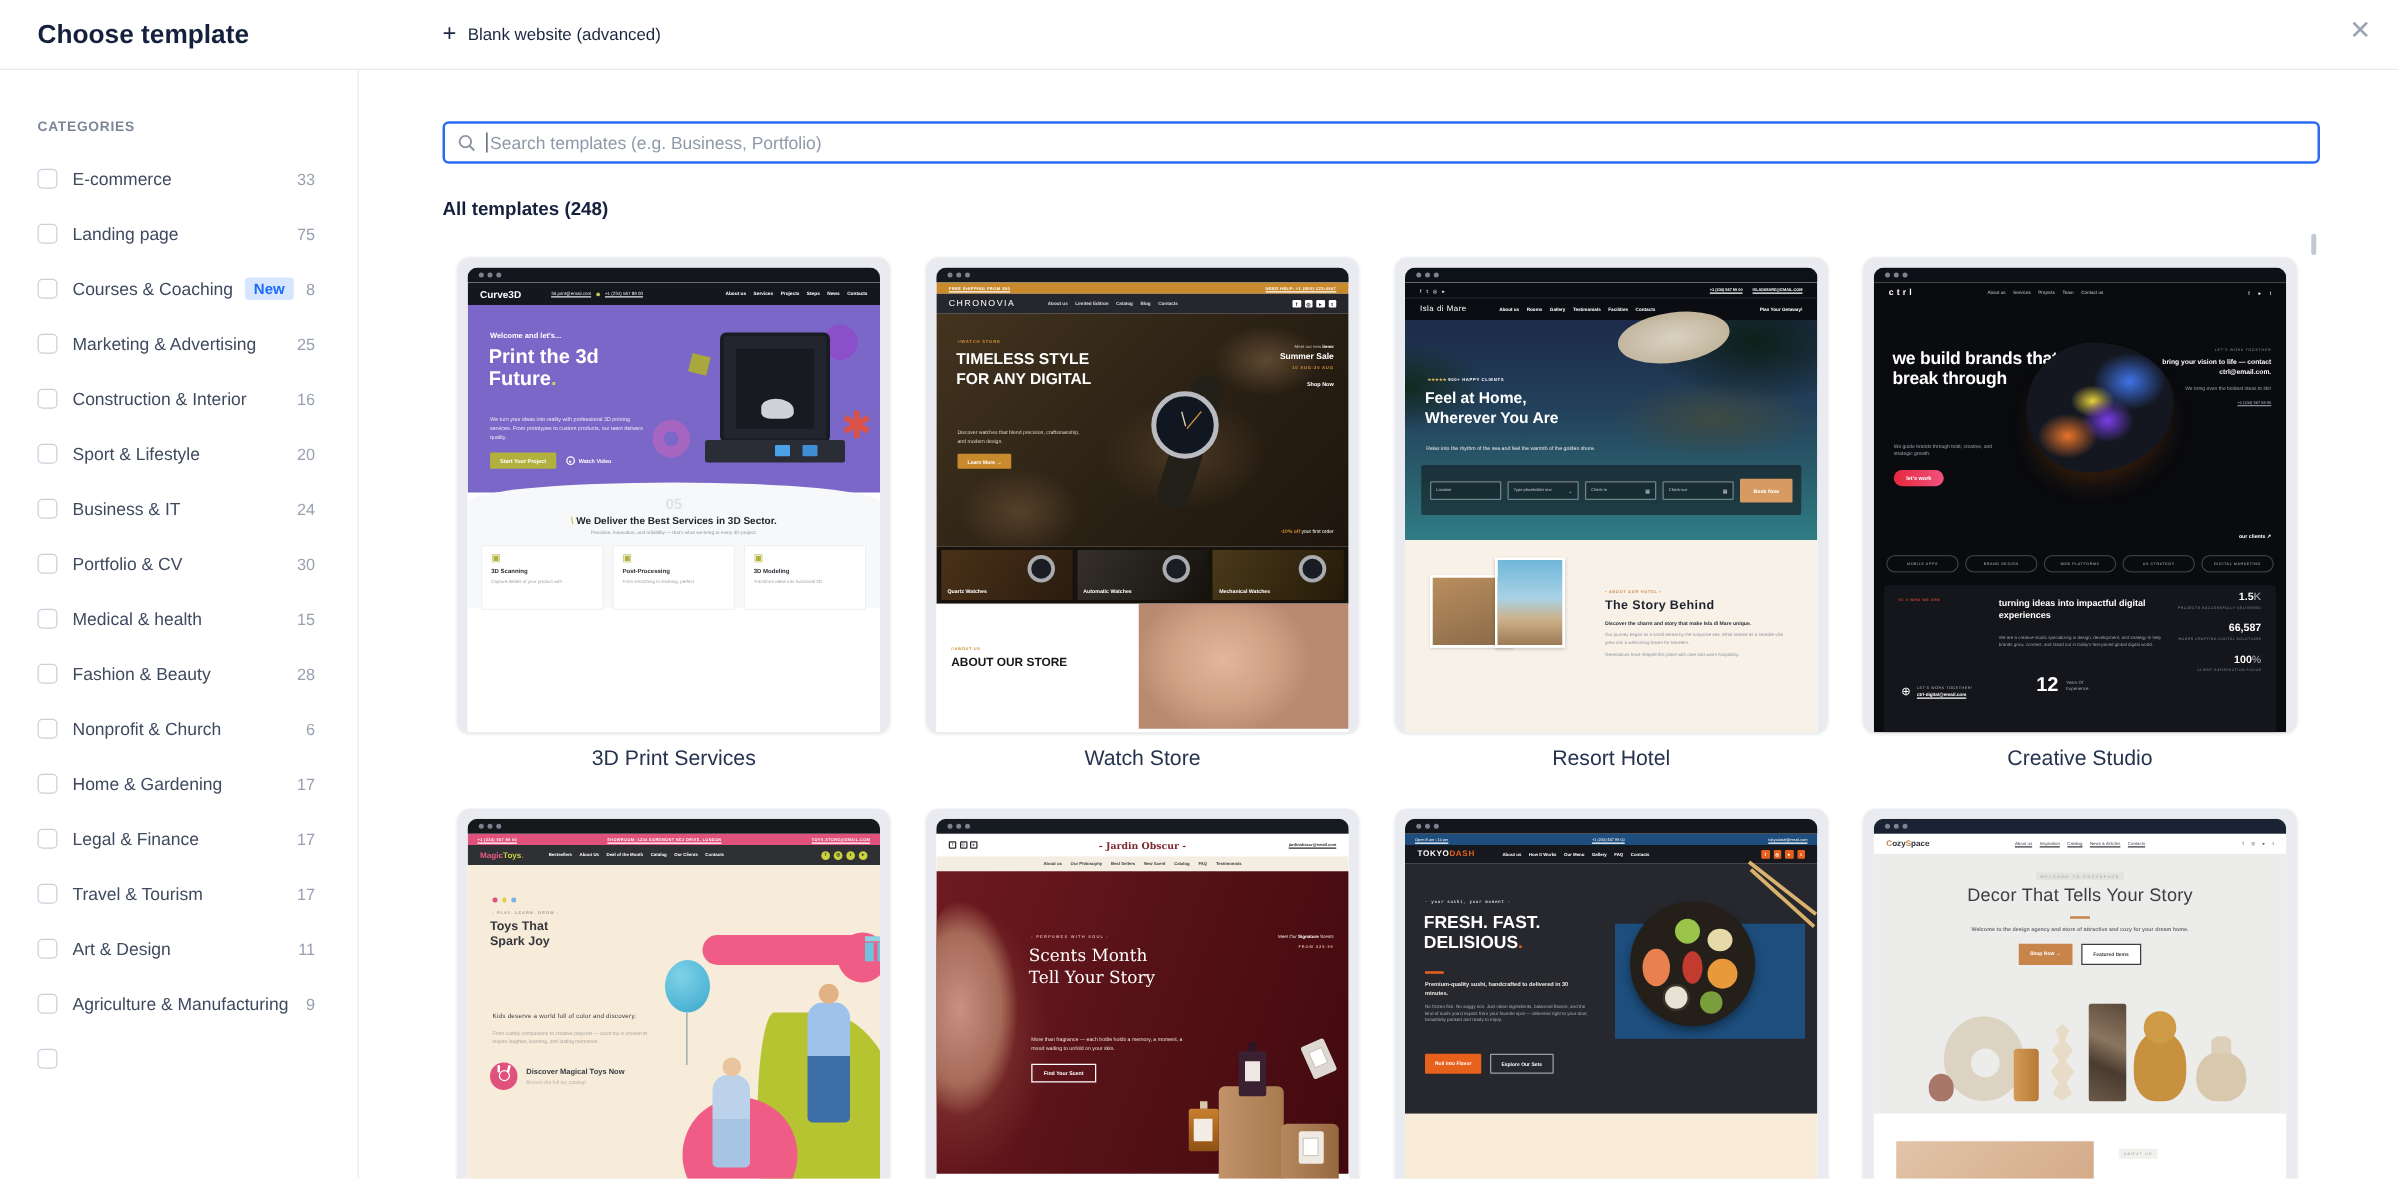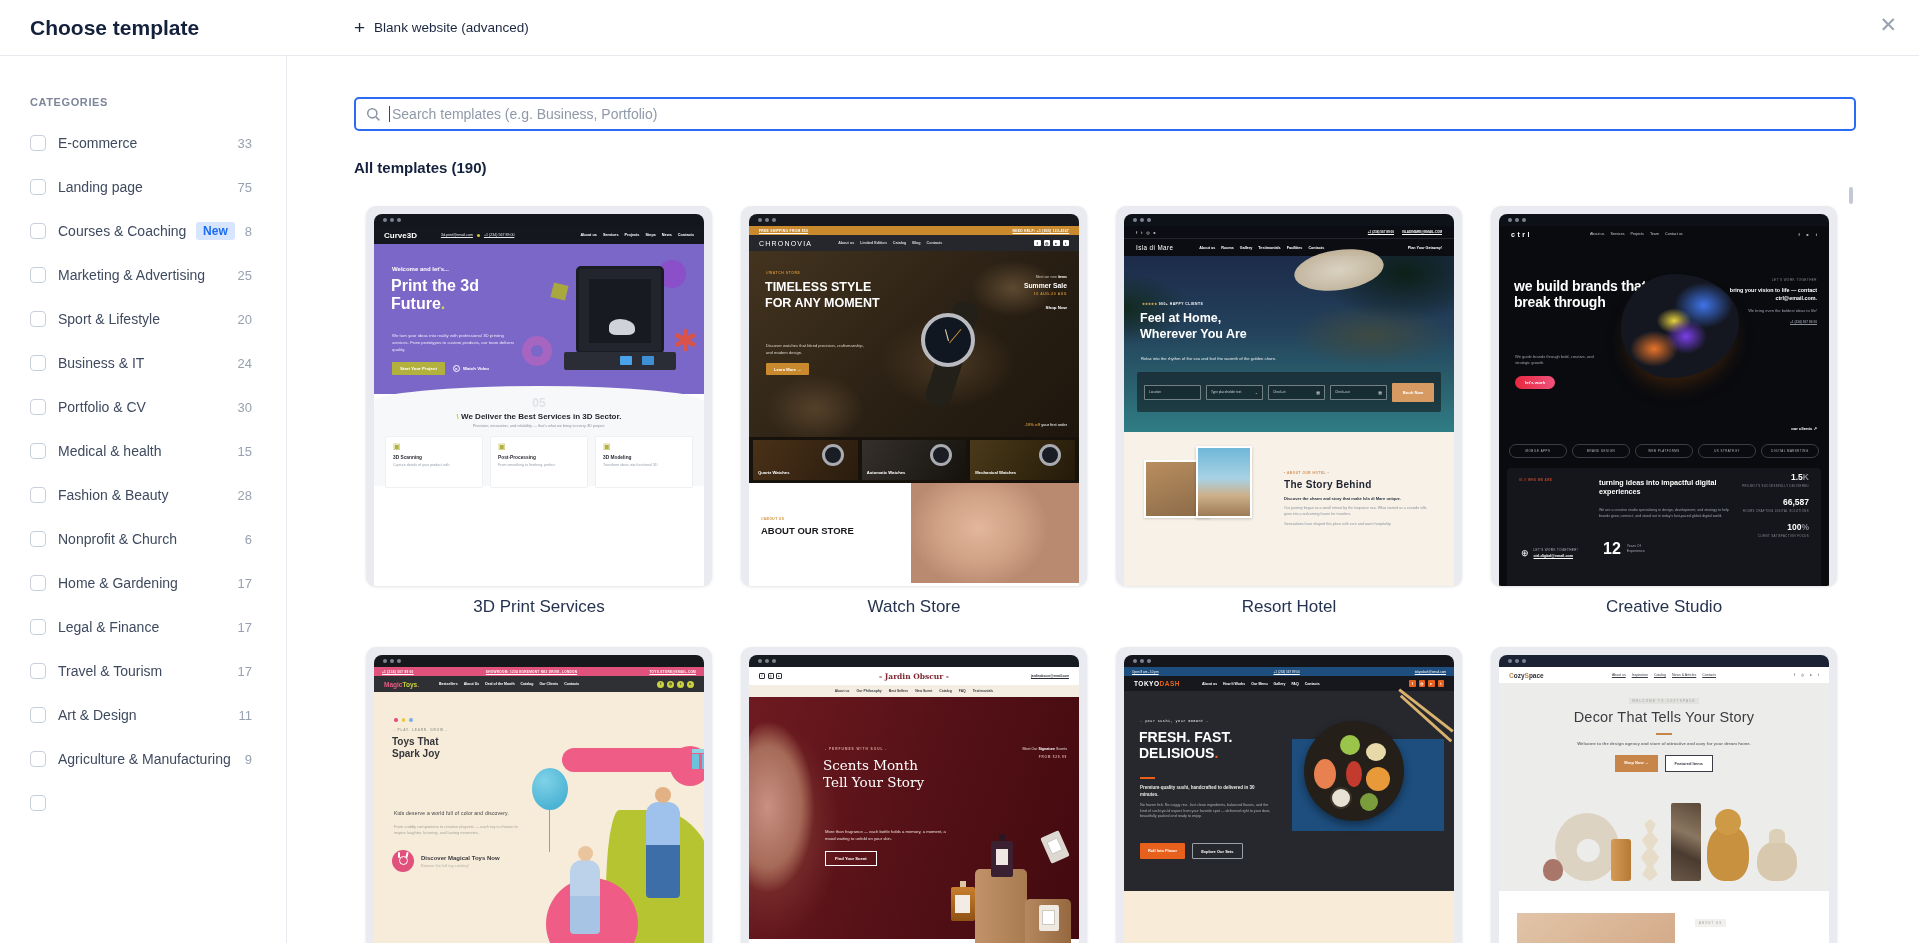--- a/index.html
+++ b/index.html
@@ -230,21 +230,21 @@
   .c4-stats { position:absolute; left:8px; right:8px; top:242px; bottom:0; background:#15161b;
     border-radius:4px 4px 0 0; padding:10px 12px; }
   .c4-wk { font-size:3px; color:#c4472e; font-weight:700; letter-spacing:.4px; }
   .c4-wt { position:absolute; left:92px; top:10px; width:128px; font-size:7.2px; font-weight:700; line-height:1.3; }
   .c4-wb { position:absolute; left:92px; top:40px; width:136px; font-size:3.6px; color:#9ca1ab; line-height:1.55; }
   .c4-glb { position:absolute; left:14px; top:80px; display:flex; gap:5px; align-items:center; }
   .c4-glb .g { font-size:9px; line-height:1; }
   .c4-glb .k { font-size:3px; color:#b8bcc4; letter-spacing:.4px; }
   .c4-glb .e { font-size:3.7px; font-weight:700; text-decoration:underline; margin-top:2px; }
   .c4-yrs { position:absolute; left:96px; top:72px; display:flex; gap:6px; align-items:center; }
-  .c4-yrs .n { font-size:16px; font-weight:700; }
+  .c4-yrs .n { font-size:16px; font-weight:700;margin-left:26px; }
   .c4-yrs .l { font-size:3.6px; color:#9ca1ab; line-height:1.5; width:30px; }
   .c4-statcol { position:absolute; right:12px; top:4px; text-align:right; }
   .c4-stat { margin-bottom:9px;text-align:right; }
   .c4-stat .v { font-size:8.5px; font-weight:700; }
   .c4-stat .v b { color:#8b8f99; font-weight:700; }
   .c4-stat .l { font-size:2.8px; color:#8b8f99; letter-spacing:.4px; margin-top:2px; }
 
   
   .c5-chrome { background:#17181c; }
   .c5-top { height:9px; background:#e0527c; color:#fff; font-size:3.1px; font-weight:700; padding:0 8px; }
@@ -455,20 +455,28 @@
   <label class="cat-row">
     <span class="cbx"></span>
     <span class="cat-label">Marketing &amp; Advertising</span>
     <span class="cat-right">
 
       <span class="cat-count">25</span>
     </span>
   </label>
   <label class="cat-row">
     <span class="cbx"></span>
+    <span class="cat-label">Construction &amp; Interior</span>
+    <span class="cat-right">
+
+      <span class="cat-count">16</span>
+    </span>
+  </label>
+  <label class="cat-row">
+    <span class="cbx"></span>
     <span class="cat-label">Sport &amp; Lifestyle</span>
     <span class="cat-right">
 
       <span class="cat-count">20</span>
     </span>
   </label>
   <label class="cat-row">
     <span class="cbx"></span>
     <span class="cat-label">Business &amp; IT</span>
     <span class="cat-right">
@@ -562,21 +570,21 @@
   <div class="main">
     <div class="search-bar">
       <svg width="15" height="15" viewBox="0 0 15 15">
         <circle cx="6.3" cy="6.3" r="4.6" fill="none" stroke="#8a93a3" stroke-width="1.5"></circle>
         <line x1="9.8" y1="9.8" x2="13.4" y2="13.4" stroke="#8a93a3" stroke-width="1.5"></line>
       </svg>
       <span class="caret"></span>
       <input class="search-input" placeholder="Search templates (e.g. Business, Portfolio)" style="">
     </div>
 
-    <div class="all-heading">All templates (190)</div>
+    <div class="all-heading">All templates (248)</div>
 
     <div class="grid">
 
       <div class="tcard">
         <div class="shot">
           <div class="browser">
             <div class="chrome c1-chrome">
                 <i></i>
                 <i></i>
                 <i></i>
@@ -674,21 +682,21 @@
                   </span>
                 <span class="c2-soc">
                     <i>f</i>
                     <i>◎</i>
                     <i>▸</i>
                     <i>t</i>
                   </span>
               </div>
               <div class="c2-hero">
                 <div class="c2-kicker">//WATCH STORE</div>
-                <div class="c2-h1">TIMELESS STYLE FOR ANY MOMENT</div>
+                <div class="c2-h1">TIMELESS STYLE FOR ANY DIGITAL</div>
                 <div class="c2-body">Discover watches that blend precision, craftsmanship, and modern design.</div>
                 <span class="c2-cta">Learn More  →</span>
                 <div class="c2-strap"></div>
                 <div class="c2-watch">
                     <i></i>
                     <em></em>
                   </div>
                 <div class="c2-promo">
                   <div class="c2-p1"><span>Meet our new </span><b>items</b></div>
                   <div class="c2-p2">Summer Sale</div>

